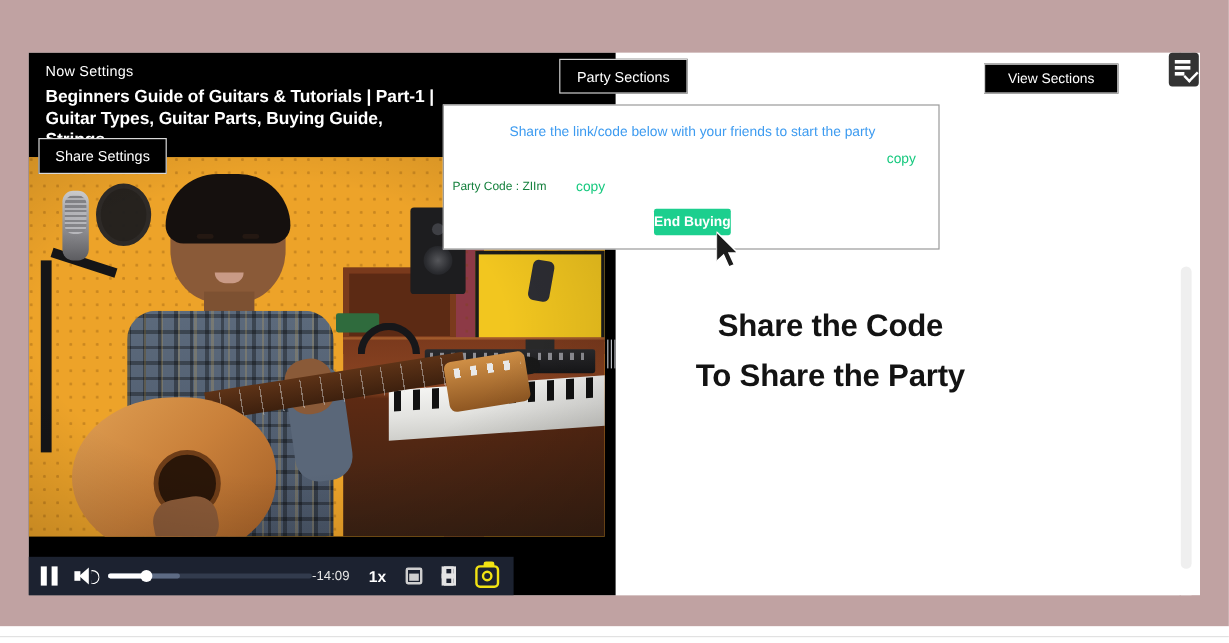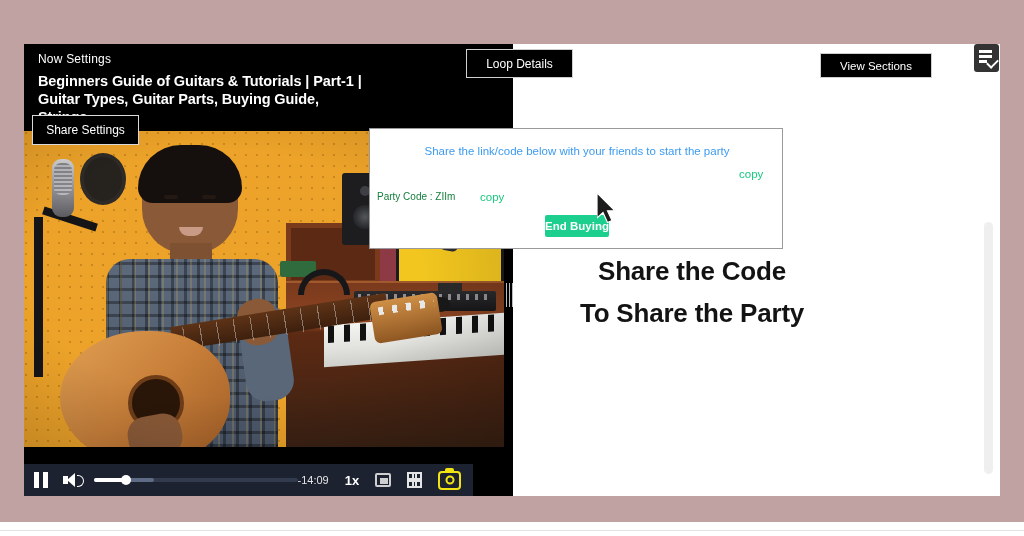--- a/index.html
+++ b/index.html
@@ -216,21 +216,21 @@
     font-size:14.5px;font-weight:bold;line-height:18px;letter-spacing:-.1px;
   }
   .loop-btn{
     position:absolute;left:32px;top:115px;width:107px;height:30px;
     background:#000000;border:1px solid #d9d9d9;box-sizing:border-box;
     color:#ffffff;font-size:12px;display:flex;align-items:center;justify-content:center;
   }
 
   
   .controls{
-    position:absolute;left:24px;top:464px;width:449px;height:32px;
+    position:absolute;left:24px;top:464px;width:404px;height:32px;
     background:#1c2230;display:flex;align-items:center;
   }
   .ctrl-pause{margin-left:10px;width:16px;height:16px;display:flex;gap:4px;}
   .ctrl-pause i{display:block;width:5px;height:16px;background:#ffffff;}
   .ctrl-vol{margin-left:14px;position:relative;width:20px;height:16px;}
   .vol-body{position:absolute;left:0;top:4px;width:5px;height:8px;background:#fff;}
   .vol-cone{position:absolute;left:4px;top:1px;width:0;height:0;
     border-top:7px solid transparent;border-bottom:7px solid transparent;border-right:8px solid #fff;}
   .vol-w1{position:absolute;left:14px;top:3px;width:6px;height:10px;
     border:1.6px solid #fff;border-left:none;border-radius:0 8px 8px 0;}
@@ -292,21 +292,21 @@
   .sections-icon .l2{top:11px;}
   .sections-icon .l3{top:16px;width:8px;}
   .sections-icon .chk{
     position:absolute;left:13px;top:15px;width:9px;height:5px;
     border-left:2.2px solid #ffffff;border-bottom:2.2px solid #ffffff;transform:rotate(-45deg);
   }
 
   
   .popup{
     position:absolute;left:369px;top:87px;width:414px;height:121px;
-    background:#ffffff;border:1px solid #9a9a9a;box-sizing:border-box;margin-top:41px;
+    background:#ffffff;border:1px solid #9a9a9a;box-sizing:border-box;
   }
   .popup-sub{
     position:absolute;left:0;top:16px;width:414px;text-align:center;
     color:#3d9bf0;font-size:11.5px;
   }
   .popup-row1{
     position:absolute;left:7px;top:39px;font-size:12.5px;color:#1a1a1a;
   }
   .popup-copy1{
     position:absolute;left:369px;top:39px;font-size:11.5px;color:#17c97f;
@@ -438,21 +438,21 @@
         <i class="fs3"></i>
         <i class="fs4"></i>
     </div>
 
     <div class="ctrl-cam">
       <div class="bump"></div>
         <div class="lens"></div>
     </div>
   </div>
 
-  <div class="party-details-btn">Loop Details</div>
+  <div class="party-details-btn">Party Sections</div>
   <div class="view-sections-btn">View Sections</div>
 
   <div class="sections-icon">
     <div class="l l1"></div>
       <div class="l l2"></div>
       <div class="l l3"></div>
       <div class="chk"></div>
   </div>
 
   <div class="popup">

